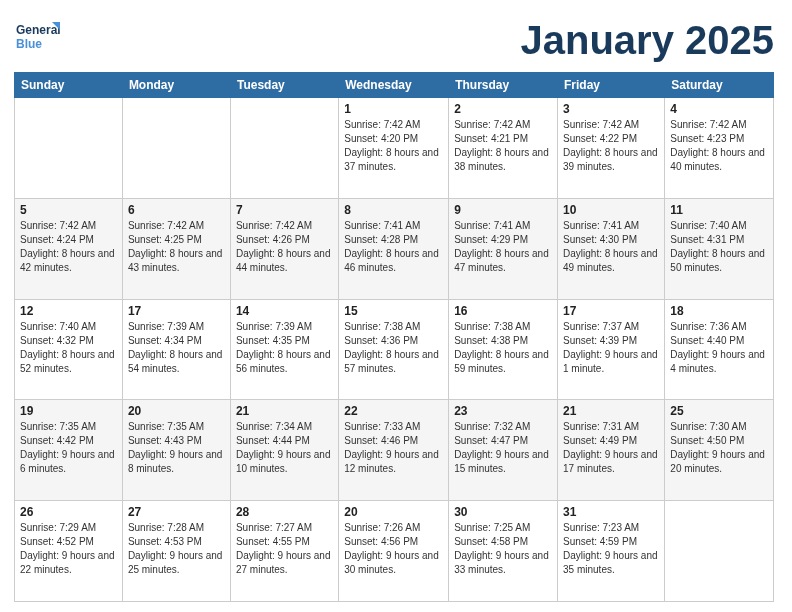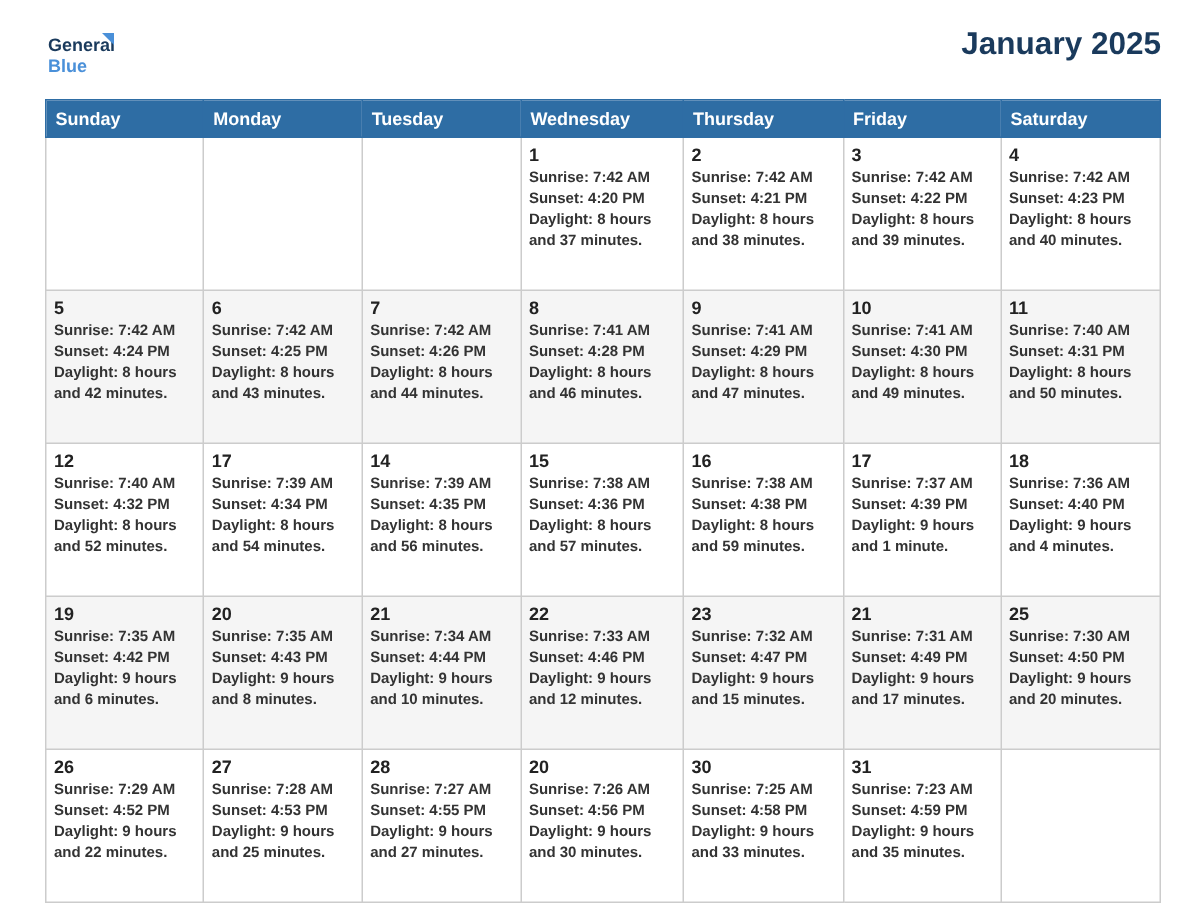--- a/index.html
+++ b/index.html
@@ -6,40 +6,40 @@
     body {
       font-family: Arial, sans-serif;
       background: #fff;
       width: 792px;
       height: 612px;
       overflow: hidden;
     }
     .page {
       width: 792px;
       height: 612px;
-      padding: 18px 18px 10px 30px;
+      padding: 18px 18px 10px 14px;
       display: flex;
       flex-direction: column;
     }
     .header {
       display: flex;
       justify-content: space-between;
       align-items: flex-start;
       margin-bottom: 10px;
     }
     .logo {
       display: flex;
       align-items: center;
       gap: 4px;
     }
     .title-block {
       text-align: right;
     }
     .calendar-title {
-      font-size: 21px;
+      font-size: 40px;
       font-weight: bold;
       color: #1a3a5c;
       line-height: 1.1;
     }
     .calendar-subtitle {
       font-size: 15px;
       color: #333;
     }
     .calendar {
       flex: 1;
@@ -77,21 +77,20 @@
       font-size: 12px;
       font-weight: bold;
       color: #222;
       display: block;
       margin-bottom: 2px;
     }
     .day-info {
       font-size: 10px;
       color: #333;
       line-height: 1.4;
-      font-weight: bold;
     }
     .empty-cell {
       background: #f9f9f9;
     }
   </style>
 </head>
 <body>
 
 <div class="page">
   <div class="header">

